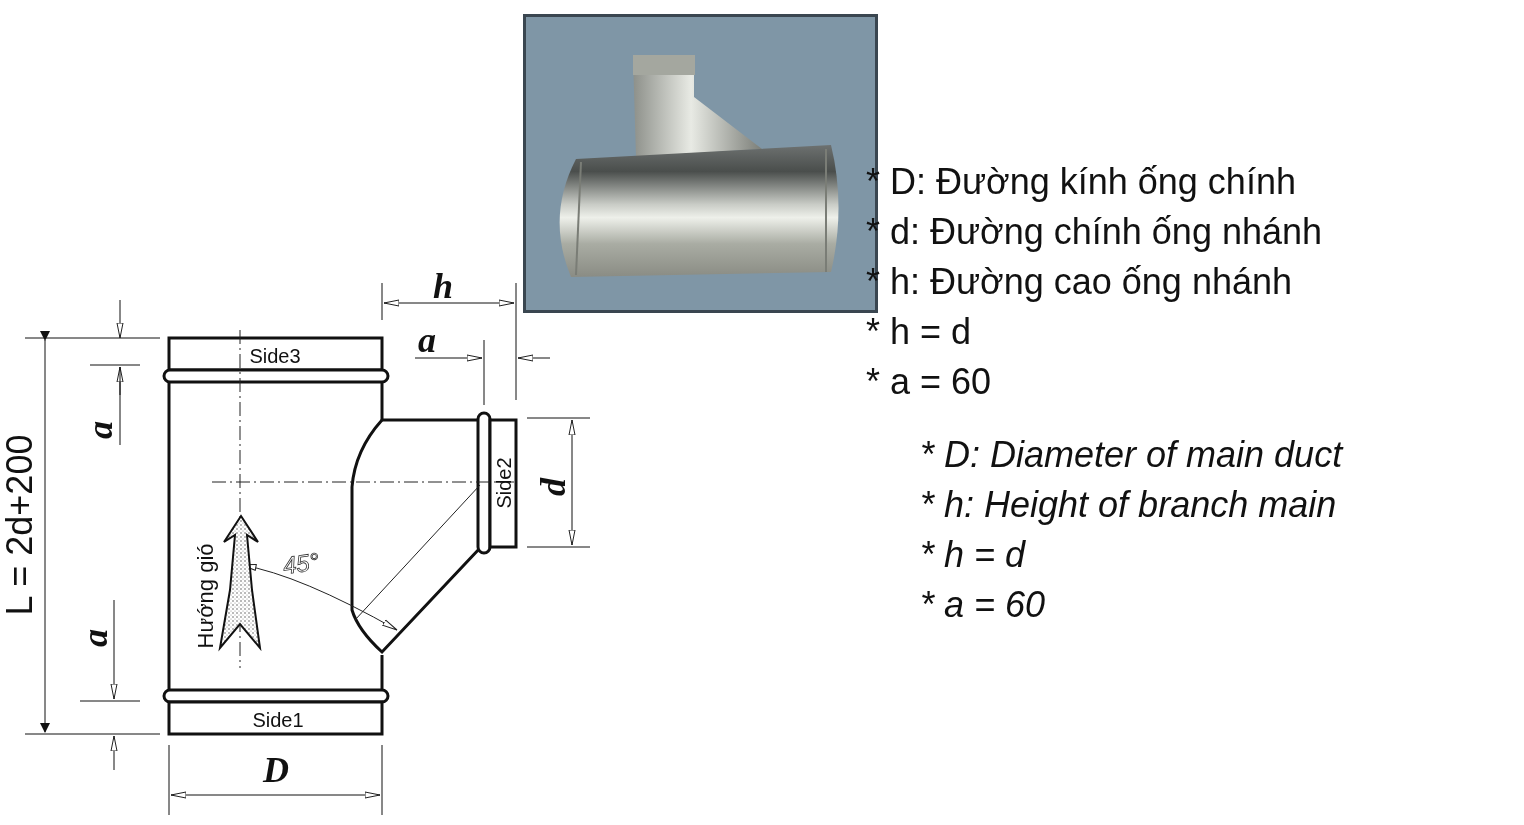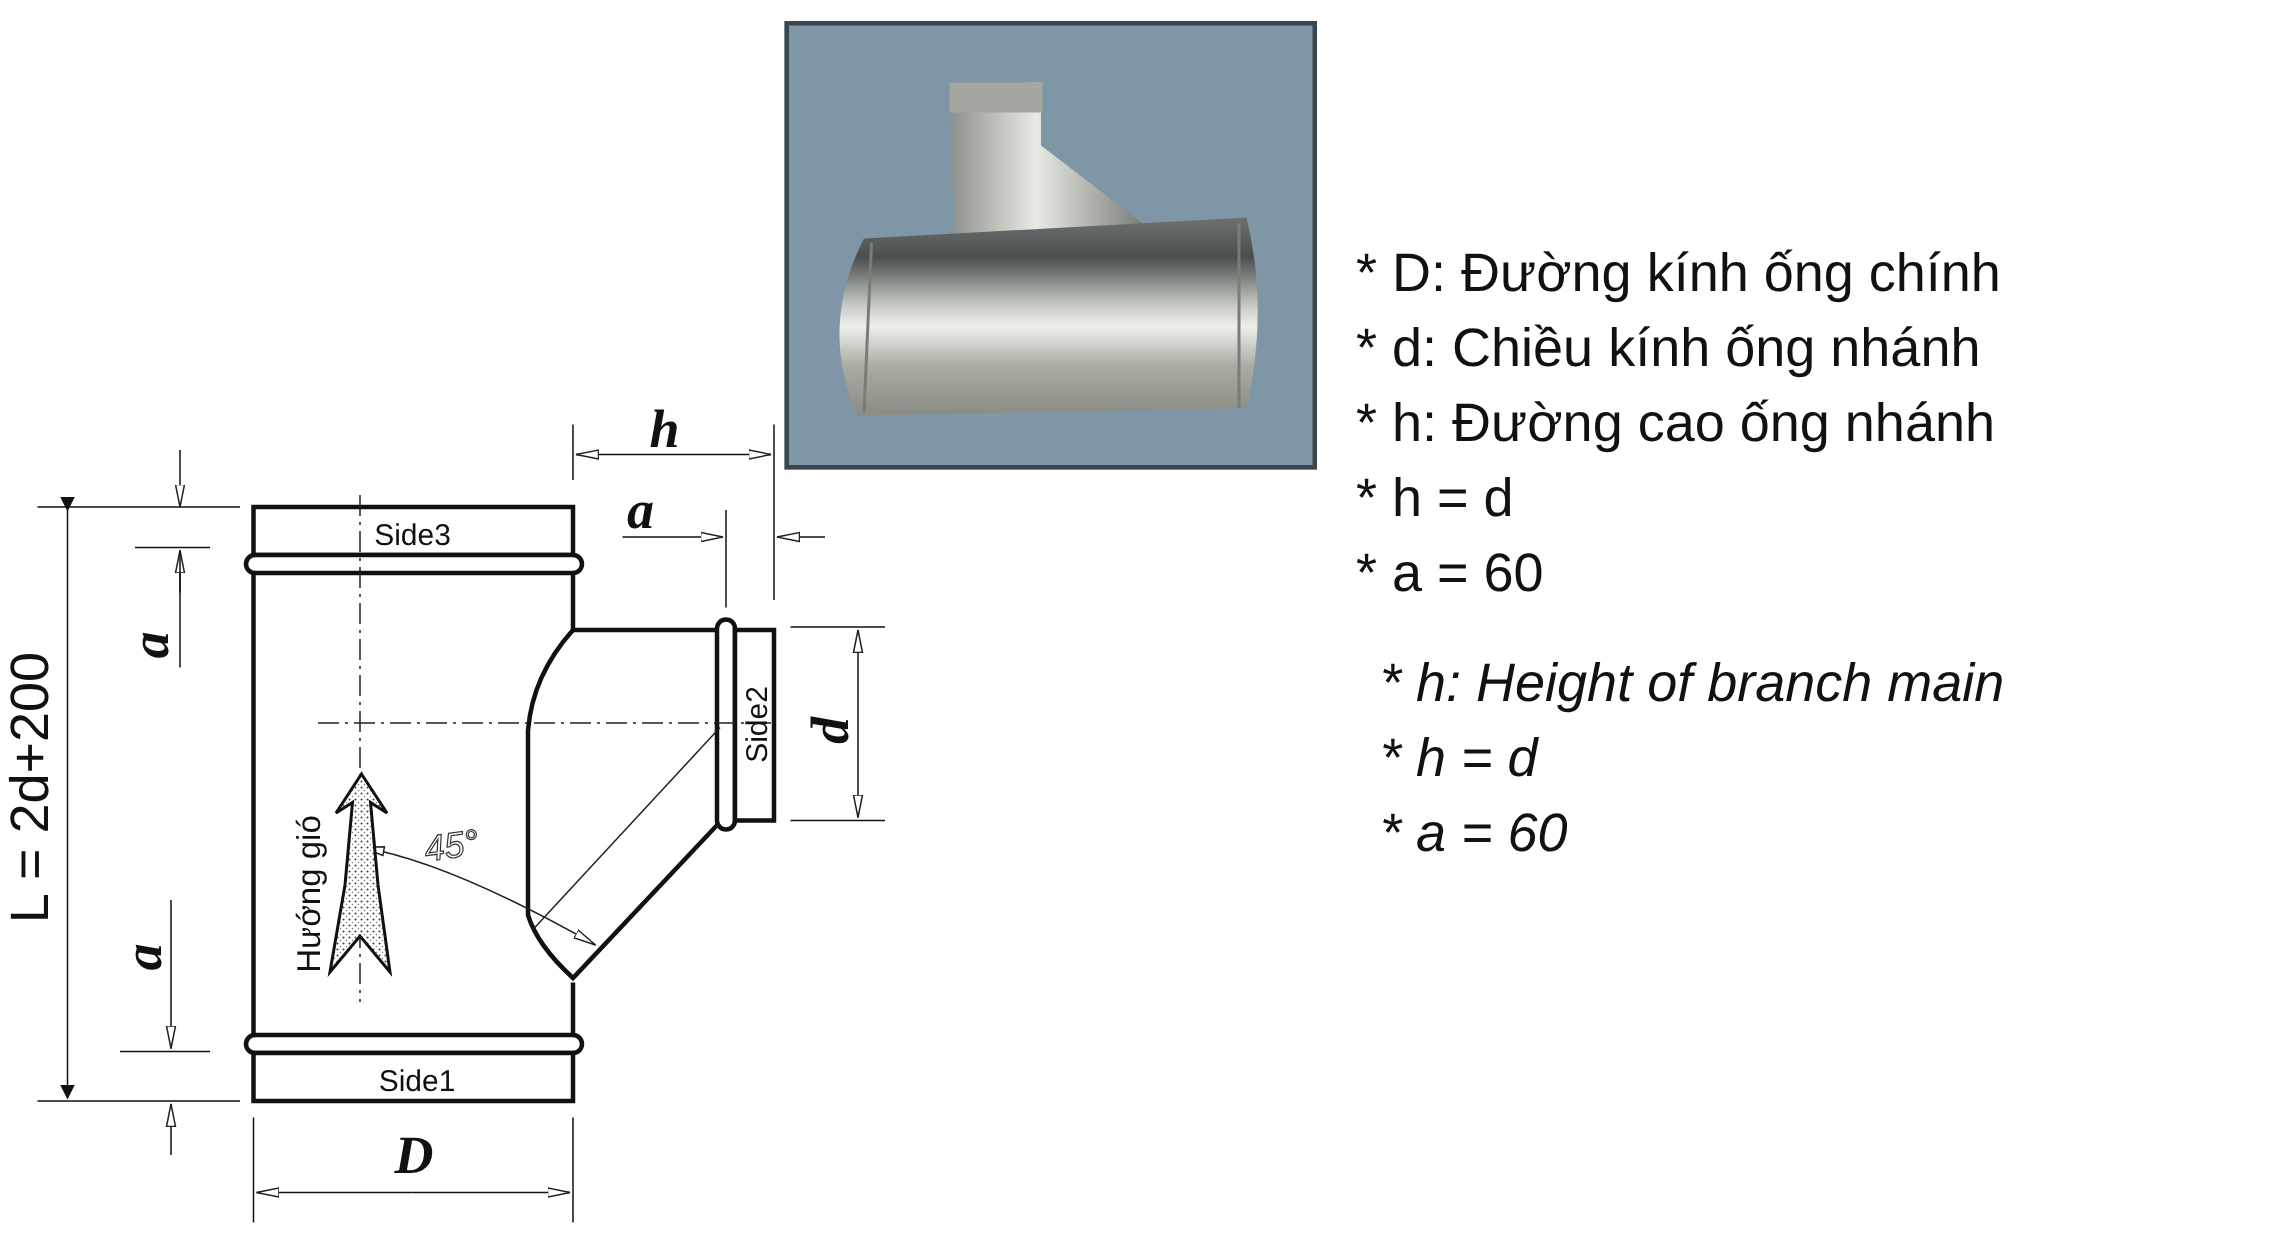--- a/index.html
+++ b/index.html
@@ -1,21 +1,21 @@
 <!DOCTYPE html>
 <html><head>
 <meta charset="utf-8">
 <style>
   html, body { margin: 0; padding: 0; background: #ffffff; }
   body { width: 1524px; height: 825px; position: relative; overflow: hidden; font-family: "Liberation Sans", sans-serif; }
   .drawing { position: absolute; left: 0; top: 0; width: 1524px; height: 825px; }
   .photo { position: absolute; left: 523px; top: 14px; width: 355px; height: 299px; background: #7f96a6; border: 3px solid #3a4650; box-sizing: border-box; }
   .legend { position: absolute; color: #111; }
   .legend .row { white-space: nowrap; }
-  .legend-vi { left: 904px; top: 157px; font-size: 36px; line-height: 50px; }
+  .legend-vi { left: 866px; top: 157px; font-size: 36px; line-height: 50px; }
   .legend-en { left: 920px; top: 430px; font-size: 36px; line-height: 50px; font-style: italic; }
   .star { display: inline-block; width: 24px; font-style: normal; }
   .legend-en .star { font-style: italic; }
   .svgtext { font-family: "Liberation Sans", sans-serif; }
   .serif { font-family: "Liberation Serif", serif; font-style: italic; font-weight: bold; }
 </style>
 </head>
 <body>
 
 <svg class="drawing" viewBox="0 0 1524 825" xmlns="http://www.w3.org/2000/svg">
@@ -140,23 +140,24 @@
     <path d="M107,40 L168,38 L168,80 L236,132 L110,140 Z" fill="url(#br)"></path>
     <rect x="107" y="38" width="62" height="20" fill="#a4a79f"></rect>
     <path d="M50,142 L305,128 Q320,190 305,255 L45,260 Q20,200 50,142 Z" fill="url(#cyl)"></path>
     <line x1="300" y1="132" x2="300" y2="255" stroke="#7a7d76" stroke-width="2"></line>
     <line x1="55" y1="145" x2="50" y2="258" stroke="#7a7d76" stroke-width="2"></line>
   </svg>
 </div>
 
 <div class="legend legend-vi">
   <div class="row"><span class="star">*</span><span>D: Đường kính ống chính</span></div>
-  <div class="row"><span class="star">*</span><span>d: Chiều kính ống nhánh</span></div>
+  <div class="row"><span class="star">*</span><span>d: Đường chính ống nhánh</span></div>
   <div class="row"><span class="star">*</span><span>h: Đường cao ống nhánh</span></div>
   <div class="row"><span class="star">*</span><span>h = d</span></div>
   <div class="row"><span class="star">*</span><span>a = 60</span></div>
 </div>
 
 <div class="legend legend-en">
+  <div class="row"><span class="star">*</span><span>D: Diameter of main duct</span></div>
   <div class="row"><span class="star">*</span><span>h: Height of branch main</span></div>
   <div class="row"><span class="star">*</span><span>h = d</span></div>
   <div class="row"><span class="star">*</span><span>a = 60</span></div>
 </div>
 
 </body></html>

